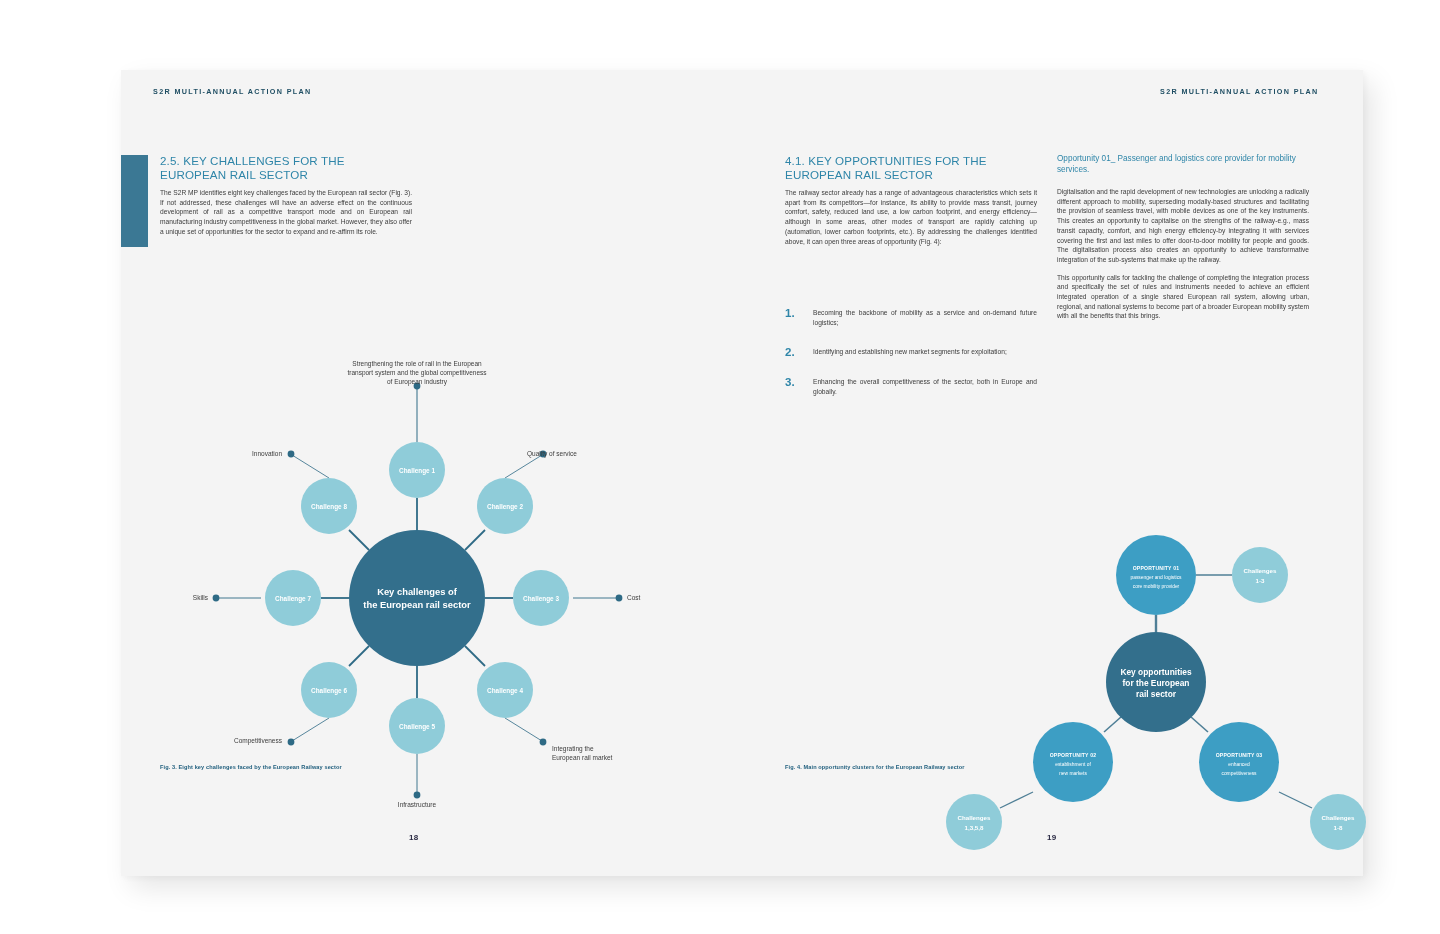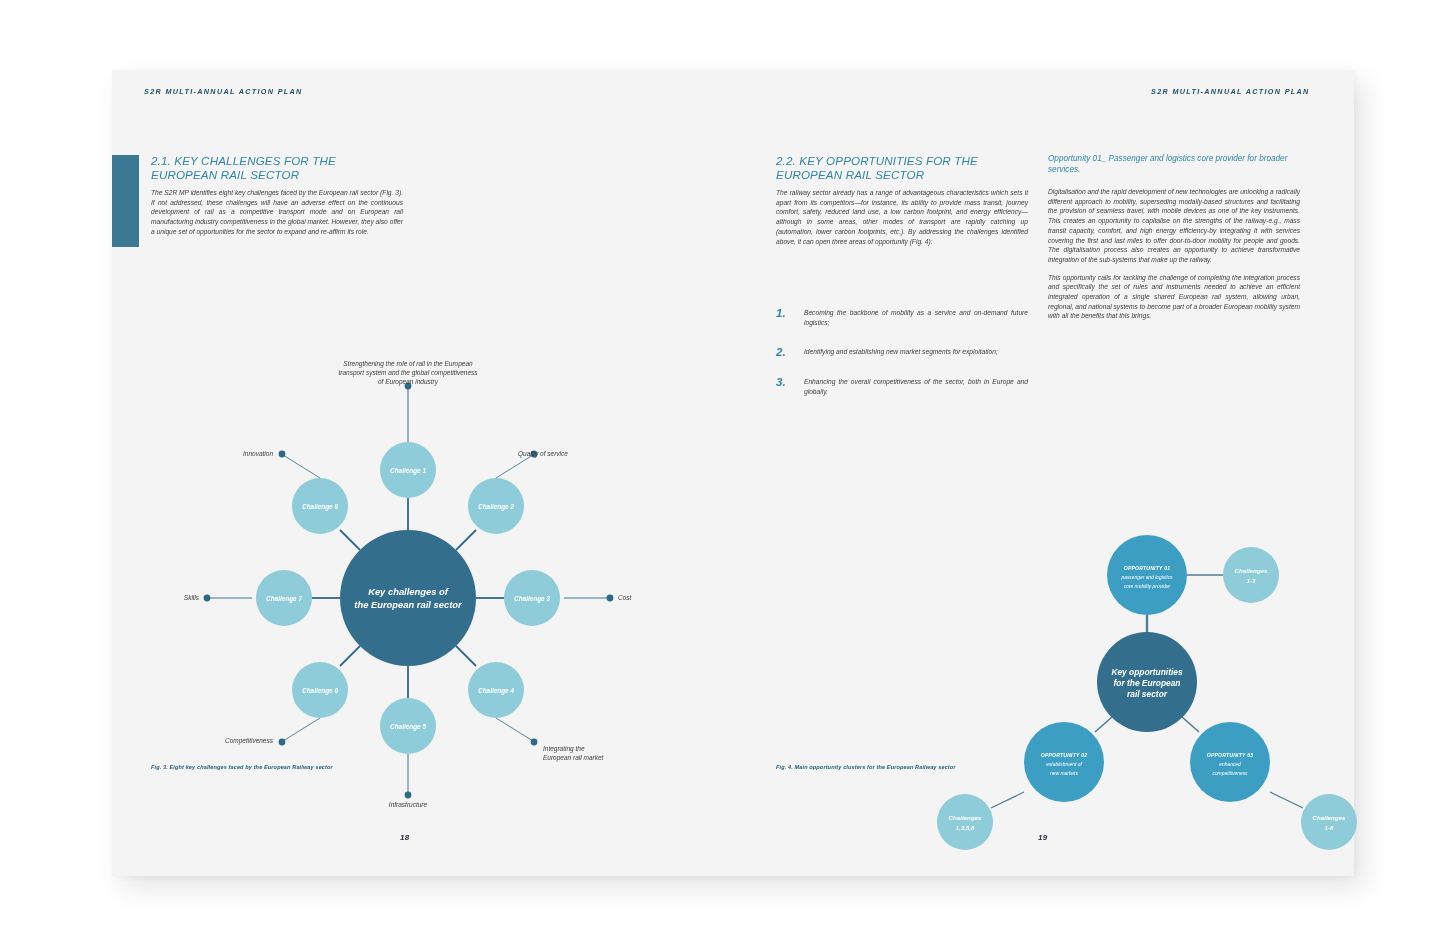--- a/index.html
+++ b/index.html
@@ -18,27 +18,26 @@
   #stage {
     position: relative;
     width: 1440px;
     height: 934px;
     background: #ffffff;
   }
 
   
   .spread {
     position: absolute;
-    left: 112px;
+    left: 121px;
     top: 70px;
     width: 1242px;
     height: 806px;
     background: #f4f4f4;
     box-shadow: 10px 12px 26px rgba(0,0,0,0.10), 2px 2px 6px rgba(0,0,0,0.04);
-    font-style: italic;
   }
 
   .page {
     position: absolute;
     top: 0;
     width: 621px;
     height: 806px;
   }
   .page-left  { left: 0; }
   .page-right { left: 621px; }
@@ -172,21 +171,21 @@
 
   <div class="spread">
 
     <div class="page page-left">
 
       <div class="running-head">S2R MULTI-ANNUAL ACTION PLAN</div>
 
       <div class="accent-bar"></div>
 
       <div class="sec-title" style="left:39px; top:84px; width:260px;">
-        <span>2.1. KEY CHALLENGES FOR THE</span><br>
+        <span>2.5. KEY CHALLENGES FOR THE</span><br>
         <span>EUROPEAN RAIL SECTOR</span>
       </div>
 
       <div class="body-col" style="left:39px; top:118px; width:252px;">
         <p>The S2R MP identifies eight key challenges faced by the European rail sector (Fig. 3). If not addressed, these challenges will have an adverse effect on the continuous development of rail as a competitive transport mode and on European rail manufacturing industry competitiveness in the global market. However, they also offer a unique set of opportunities for the sector to expand and re-affirm its role.</p>
       </div>
 
       <div class="diagram" style="left:0px; top:200px;">
         <svg width="621" height="480" viewBox="0 0 621 480">
 
@@ -285,21 +284,21 @@
       <div class="fig-caption" style="left:39px; top:694px;">Fig. 3. Eight key challenges faced by the European Railway sector</div>
 
       <div class="folio">18</div>
     </div>
 
     <div class="page page-right">
 
       <div class="running-head">S2R MULTI-ANNUAL ACTION PLAN</div>
 
       <div class="sec-title" style="left:43px; top:84px; width:260px;">
-        <span>2.2. KEY OPPORTUNITIES FOR THE</span><br>
+        <span>4.1. KEY OPPORTUNITIES FOR THE</span><br>
         <span>EUROPEAN RAIL SECTOR</span>
       </div>
 
       <div class="body-col" style="left:43px; top:118px; width:252px;">
         <p>The railway sector already has a range of advantageous characteristics which sets it apart from its competitors—for instance, its ability to provide mass transit, journey comfort, safety, reduced land use, a low carbon footprint, and energy efficiency—although in some areas, other modes of transport are rapidly catching up (automation, lower carbon footprints, etc.). By addressing the challenges identified above, it can open three areas of opportunity (Fig. 4):</p>
       </div>
 
       <div class="num-list" style="left:43px; top:238px;">
         <div class="num-item">
           <div class="num-marker">1.</div>
@@ -308,21 +307,21 @@
         <div class="num-item">
           <div class="num-marker">2.</div>
           <div class="num-text">Identifying and establishing new market segments for exploitation;</div>
         </div>
         <div class="num-item">
           <div class="num-marker">3.</div>
           <div class="num-text">Enhancing the overall competitiveness of the sector, both in Europe and globally.</div>
         </div>
       </div>
 
-      <div class="opp-heading" style="left:315px; top:83px;">Opportunity 01_ Passenger and logistics core provider for broader services.</div>
+      <div class="opp-heading" style="left:315px; top:83px;">Opportunity 01_ Passenger and logistics core provider for mobility services.</div>
 
       <div class="body-col" style="left:315px; top:117px; width:252px;">
         <p>Digitalisation and the rapid development of new technologies are unlocking a radically different approach to mobility, superseding modally-based structures and facilitating the provision of seamless travel, with mobile devices as one of the key instruments. This creates an opportunity to capitalise on the strengths of the railway-e.g., mass transit capacity, comfort, and high energy efficiency-by integrating it with services covering the first and last miles to offer door-to-door mobility for people and goods. The digitalisation process also creates an opportunity to achieve transformative integration of the sub-systems that make up the railway.</p>
         <p>This opportunity calls for tackling the challenge of completing the integration process and specifically the set of rules and instruments needed to achieve an efficient integrated operation of a single shared European rail system, allowing urban, regional, and national systems to become part of a broader European mobility system with all the benefits that this brings.</p>
       </div>
 
       <div class="diagram" style="left:0px; top:340px;">
         <svg width="621" height="360" viewBox="0 0 621 360">
 
           <g stroke="#4f7f96" fill="none">

